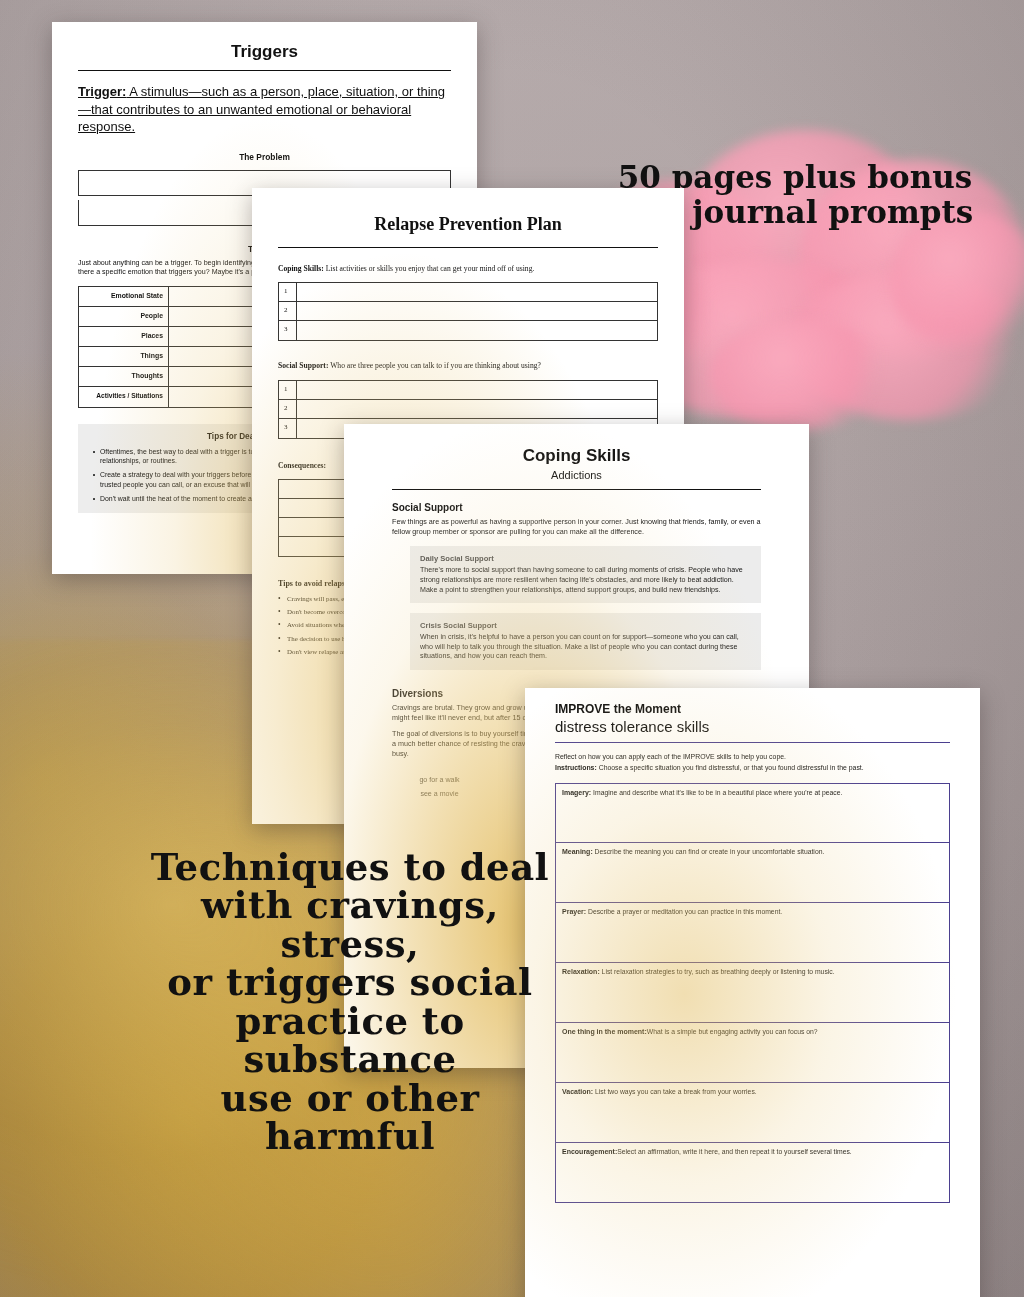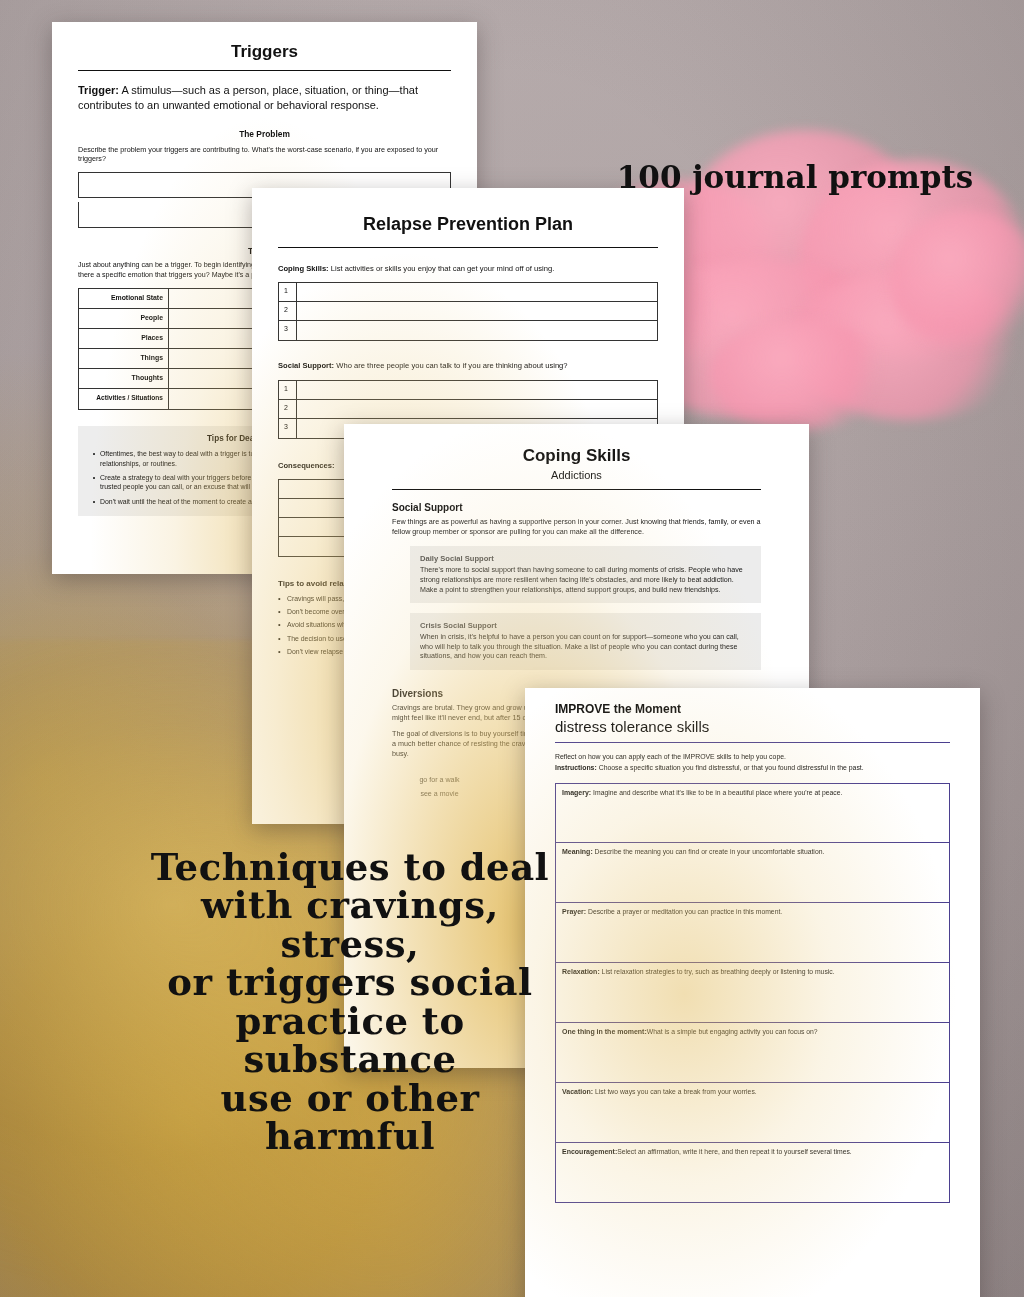--- a/index.html
+++ b/index.html
@@ -76,34 +76,34 @@
   <span style="left:120px;top:10px;width:250px;height:210px;"></span>
   <span style="left:240px;top:40px;width:230px;height:200px;"></span>
   <span style="left:60px;top:140px;width:280px;height:160px;"></span>
   <span style="left:230px;top:150px;width:240px;height:150px;"></span>
   <span style="left:330px;top:90px;width:150px;height:140px;"></span>
   <span style="left:0px;top:130px;width:150px;height:130px;"></span>
   <span style="left:150px;top:200px;width:180px;height:110px;"></span>
 </div>
 
 <div class="promo" style="left:580px;top:160px;width:430px;font-size:31px;">
+  <div>50 pages plus bonus</div>
   <div>100 journal prompts</div>
 </div>
 
 <div class="sheet" style="left:52px;top:22px;width:425px;height:552px;">
   <div class="inner" style="padding:14px 26px;font-size:7.2px;color:#111;">
     <div class="t-title" style="font-size:17px;margin-top:6px;">Triggers</div>
     <div class="rule" style="margin:8px 0 12px 0;"></div>
 
-    <div class="p" style="font-size:11px;">
+    <div class="p" style="font-size:13px;text-decoration:underline;">
       <span class="b">Trigger:</span><span> A stimulus—such as a person, place, situation, or thing—that contributes to an unwanted emotional or behavioral response.</span>
     </div>
 
     <div class="t-title" style="font-size:8.4px;margin:16px 0 6px 0;">The Problem</div>
-    <div class="p" style="font-size:7.2px;">Describe the problem your triggers are contributing to. What's the worst-case scenario, if you are exposed to your triggers?</div>
 
     <div class="box" style="margin-top:8px;height:26px;"></div>
     <div class="box" style="margin-top:4px;height:26px;border-top:none;"></div>
 
     <div class="t-title" style="font-size:8.4px;margin:18px 0 5px 0;">Triggers</div>
     <div class="p" style="font-size:7.1px;">Just about anything can be a trigger. To begin identifying your own triggers, consider the categories listed below. Is there a specific emotion that triggers you? Maybe it's a person or place? List your responses in the table.</div>
 
     <div class="tblbox" style="margin-top:8px;">
       <div class="row" style="border-bottom:1px solid #333;height:20px;">
         <div style="width:90px;border-right:1px solid #333;text-align:right;padding:5px 5px 0 0;font-weight:bold;font-size:6.9px;">Emotional State</div>
@@ -143,21 +143,21 @@
       </div>
       <div style="display:flex;">
         <div style="width:12px;text-align:center;">•</div>
         <div class="p fill" style="font-size:6.9px;">Don't wait until the heat of the moment to create a plan.</div>
       </div>
     </div>
   </div>
   <div class="goldwash" style="opacity:.55;background:radial-gradient(ellipse at 50% 95%, rgba(226,186,90,0.85) 0%, rgba(230,195,110,0.35) 30%, rgba(255,255,255,0) 58%);"></div>
 </div>
 
-<div class="sheet" style="left:252px;top:188px;width:432px;height:636px;">
+<div class="sheet" style="left:252px;top:188px;width:432px;height:636px;font-family:Liberation Serif, serif;">
   <div class="inner" style="padding:18px 26px;font-size:7.4px;color:#111;">
     <div class="t-title" style="font-size:18px;margin-top:8px;">Relapse Prevention Plan</div>
     <div class="rule" style="margin:12px 0 16px 0;"></div>
 
     <div class="p" style="font-size:7.6px;">
       <span class="b">Coping Skills:</span><span> List activities or skills you enjoy that can get your mind off of using.</span>
     </div>
     <div class="tblbox" style="margin-top:8px;">
       <div class="row" style="border-bottom:1px solid #333;height:19px;">
         <div style="width:18px;border-right:1px solid #333;padding:4px 0 0 5px;font-size:7px;">1</div>

